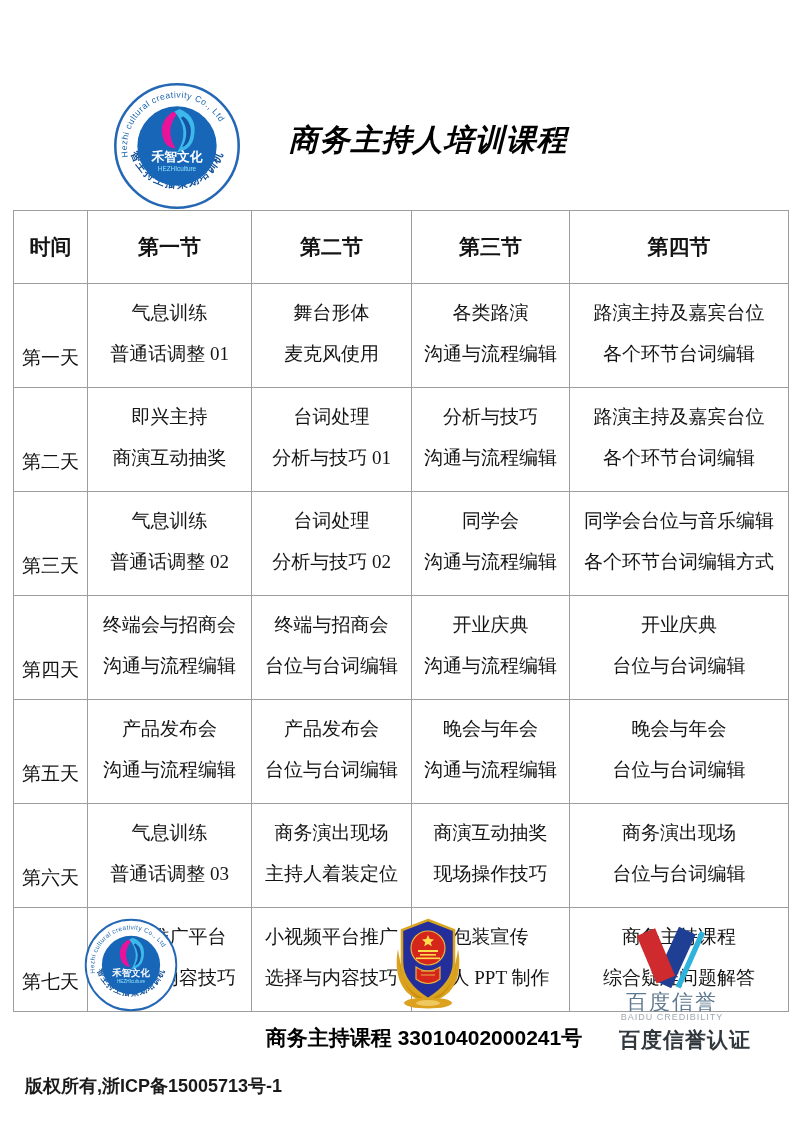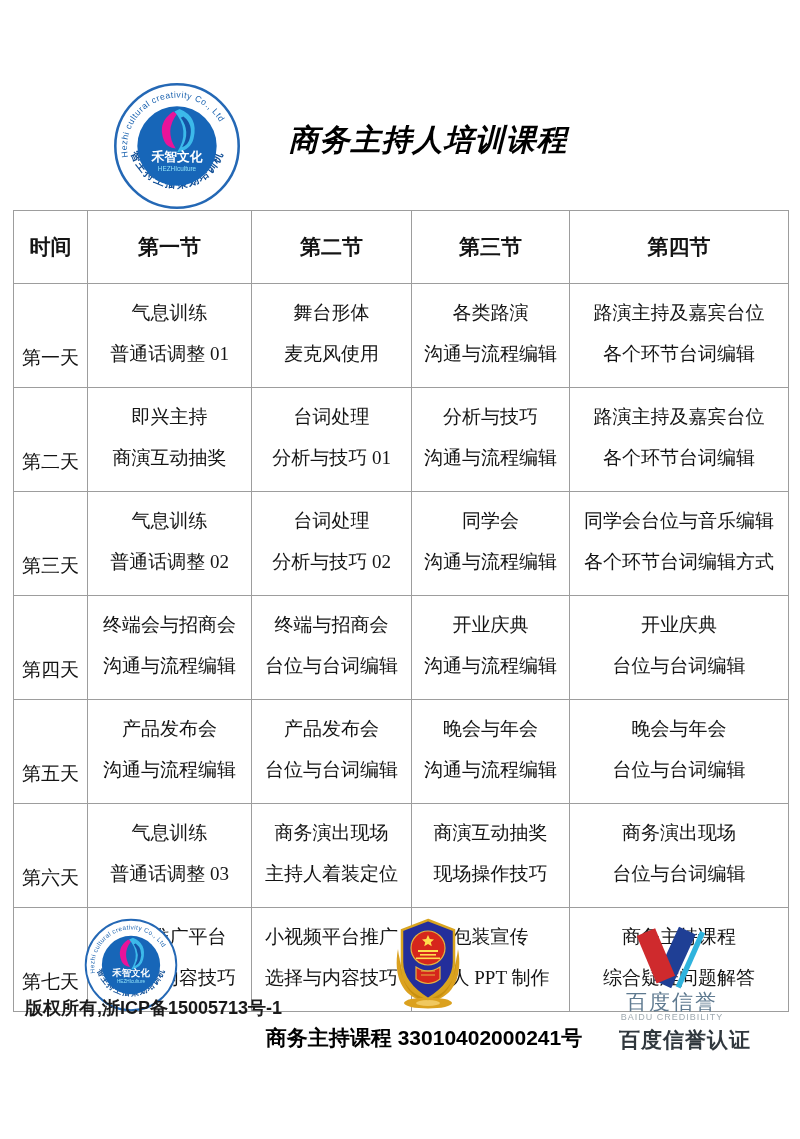--- a/index.html
+++ b/index.html
@@ -21,21 +21,21 @@
   .course-table td,.course-table th{border:1px solid #9d9d9d;padding:0;margin-top:48px;}
   .course-table th{height:72px;font-size:21px;font-weight:bold;text-align:center;vertical-align:middle;}
   .course-table td{height:87px;}
   .day-cell{vertical-align:bottom;text-align:center;font-size:19px;padding-bottom:16px !important;}
   .course-cell .cell-inner{display:flex;flex-direction:column;justify-content:space-between;
                            align-items:center;height:87px;box-sizing:border-box;
                            padding:11px 2px 15px 2px;font-size:19px;line-height:20px;
                            text-align:center;white-space:nowrap;}
 
   
-  .copyright{position:absolute;left:25px;top:996px;font-size:18px;font-weight:bold;color:#1a1a1a;
+  .copyright{position:absolute;left:25px;top:1074px;font-size:18px;font-weight:bold;color:#1a1a1a;
              letter-spacing:0px;white-space:nowrap;}
   .police-badge{position:absolute;left:388px;top:914px;width:80px;height:98px;}
   .police-record{position:absolute;left:424px;top:1024px;transform:translateX(-50%);
                  font-size:21px;font-weight:bold;color:#000;white-space:nowrap;}
   .baidu-block{position:absolute;left:672px;top:926px;width:0;}
   .baidu-v{position:absolute;left:-40px;top:0px;width:80px;height:66px;}
   .baidu-name{position:absolute;left:0;top:62px;transform:translateX(-50%);
               font-size:21px;color:#5f7a90;letter-spacing:2px;white-space:nowrap;}
   .baidu-en{position:absolute;left:0;top:86px;transform:translateX(-50%);
             font-size:9px;color:#9fa9b0;letter-spacing:1px;white-space:nowrap;}

